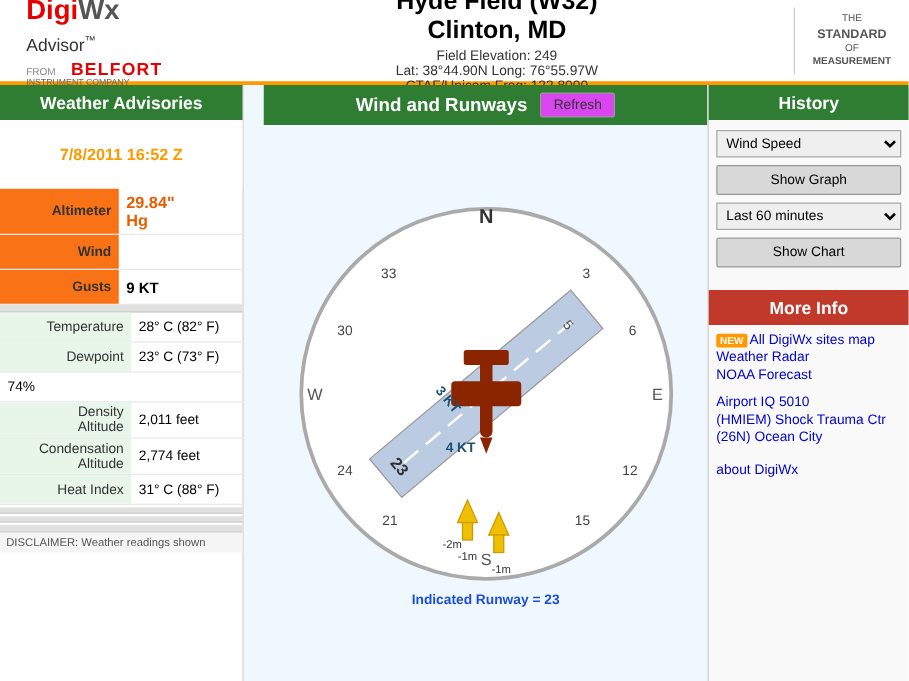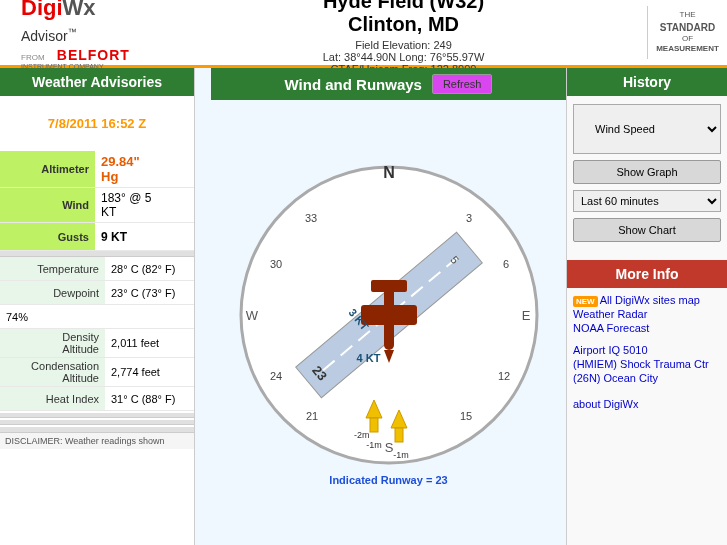--- a/index.html
+++ b/index.html
@@ -6,35 +6,35 @@
     body { font-family: Arial, sans-serif; font-size: 12px; background: #fff; width: 727px; height: 545px; overflow: hidden; }
 
     
     #header { display: flex; align-items: center; background: #fff; border-bottom: 3px solid #f90; height: 68px; }
     #logo-area { width: 160px; padding: 6px 21px; }
     #logo-digi { font-size: 22px; font-weight: bold; color: #333; }
     #logo-digi span { color: #e60000; }
     #station-info { flex: 1; text-align: center; padding: 4px; }
     #station-name { font-size: 20px; font-weight: bold; color: #000; }
     #station-details { font-size: 11px; color: #333; margin-top: 3px; }
-    #standard-logo { width: 80px; text-align: center; font-size: 8px; color: #555; padding: 4px; line-height: 1.3; border-left: 1px solid #ccc; }
+    #standard-logo { width: 92px; text-align: center; font-size: 8px; color: #555; padding: 4px; line-height: 1.3; border-left: 1px solid #ccc; }
     #standard-logo .the { font-size: 8px; }
     #standard-logo .standard { font-weight: bold; font-size: 10px; }
     #standard-logo .of { font-size: 8px; }
     #standard-logo .measurement { font-weight: bold; font-size: 8px; }
 
     
     #main { display: flex; height: 477px; }
 
     
     #left-panel { width: 195px; background: #fff; border-right: 1px solid #ccc; }
     #weather-advisories-header { background: #2e7d32; color: #fff; text-align: center; padding: 6px; font-size: 14px; font-weight: bold; }
     #timestamp { color: #f90; text-align: center; padding: 20px; font-size: 13px; font-weight: bold; background: #fff; }
     .advisory-row { display: flex; align-items: center; min-height: 28px; border-bottom: 1px solid #e8e8e8; }
-    .advisory-label { background: #bef264; color: #333; font-weight: bold; font-size: 11px; text-align: center; padding: 3px 6px; width: 95px; min-width: 95px; align-self: stretch; display: flex; align-items: center; justify-content: flex-end; }
+    .advisory-label { background: #f97316; color: #333; font-weight: bold; font-size: 11px; text-align: center; padding: 3px 6px; width: 95px; min-width: 95px; align-self: stretch; display: flex; align-items: center; justify-content: flex-end; }
     .advisory-value { padding: 3px 6px; font-size: 12px; color: #000; flex: 1; }
     .advisory-value.orange { color: #e65c00; font-weight: bold; font-size: 13px; }
     .advisory-value.bold { font-weight: bold; }
     .divider-row { height: 6px; background: #e0e0e0; border-bottom: 1px solid #ccc; }
     .advisory-row2 { display: flex; align-items: center; min-height: 24px; border-bottom: 1px solid #e8e8e8; }
     .advisory-label2 { background: #e8f5e9; color: #333; font-size: 11px; text-align: right; padding: 2px 6px; width: 105px; min-width: 105px; align-self: stretch; display: flex; align-items: center; justify-content: flex-end; }
     .advisory-value2 { padding: 2px 6px; font-size: 11px; color: #000; flex: 1; }
     #disclaimer { background: #f5f5f5; font-size: 9px; color: #555; padding: 3px 5px; border-top: 1px solid #ccc; }
 
     
@@ -42,21 +42,21 @@
     #wind-header { background: #2e7d32; color: #fff; text-align: center; padding: 6px; font-size: 15px; font-weight: bold; display: flex; align-items: center; justify-content: center; gap: 10px; }
     #refresh-btn { background: #d946ef; color: #333; border: 1px solid #999; padding: 3px 10px; font-size: 11px; cursor: pointer; border-radius: 2px; }
     #compass-area { flex: 1; display: flex; flex-direction: column; align-items: center; justify-content: center; position: relative; }
     #compass-svg { width: 310px; height: 310px; }
     #runway-label { color: #1d4ed8; font-size: 11px; font-weight: bold; margin-top: 4px; }
 
     
     #right-panel { width: 161px; background: #f9f9f9; border-left: 1px solid #ccc; display: flex; flex-direction: column; }
     #history-header { background: #2e7d32; color: #fff; text-align: center; padding: 6px; font-size: 14px; font-weight: bold; }
     #history-content { padding: 8px 6px; }
-    #wind-speed-select { width: 100%; padding: 17px; font-size: 11px; margin-bottom: 6px; border: 1px solid #aaa; }
+    #wind-speed-select { width: 100%; padding: 3px; font-size: 11px; margin-bottom: 6px; border: 1px solid #aaa; }
     .action-btn { width: 100%; padding: 5px; font-size: 11px; background: #d8d8d8; border: 1px solid #999; cursor: pointer; margin-bottom: 6px; border-radius: 2px; }
     #time-select { width: 100%; padding: 3px; font-size: 11px; margin-bottom: 6px; border: 1px solid #aaa; }
     #more-info-header { background: #c0392b; color: #fff; text-align: center; padding: 6px; font-size: 14px; font-weight: bold; margin-top: 4px; }
     #more-info-content { padding: 6px; font-size: 11px; }
     #more-info-content a { color: #0000cc; text-decoration: none; display: block; margin-bottom: 2px; font-size: 11px; }
     .new-badge { background: #f90; color: #fff; font-size: 8px; font-weight: bold; padding: 1px 3px; border-radius: 2px; margin-right: 2px; vertical-align: middle; }
     .info-gap { height: 8px; }
     .about-link { color: #0000cc; font-size: 11px; text-decoration: none; display: block; margin-top: 4px; }
   </style>
 </head>
@@ -98,21 +98,20 @@
     <div id="weather-advisories-header">Weather Advisories</div>
     <div id="timestamp">7/8/2011 16:52 Z</div>
 
     <div class="advisory-row">
       <div class="advisory-label">Altimeter</div>
       <div class="advisory-value orange">29.84"<br>Hg</div>
     </div>
 
     <div class="advisory-row">
       <div class="advisory-label">Wind</div>
-      <div class="advisory-value">183° @ 5<br>KT</div>
     </div>
 
     <div class="advisory-row">
       <div class="advisory-label">Gusts</div>
       <div class="advisory-value bold">9 KT</div>
     </div>
 
     <div class="divider-row"></div>
 
     <div class="advisory-row2">

